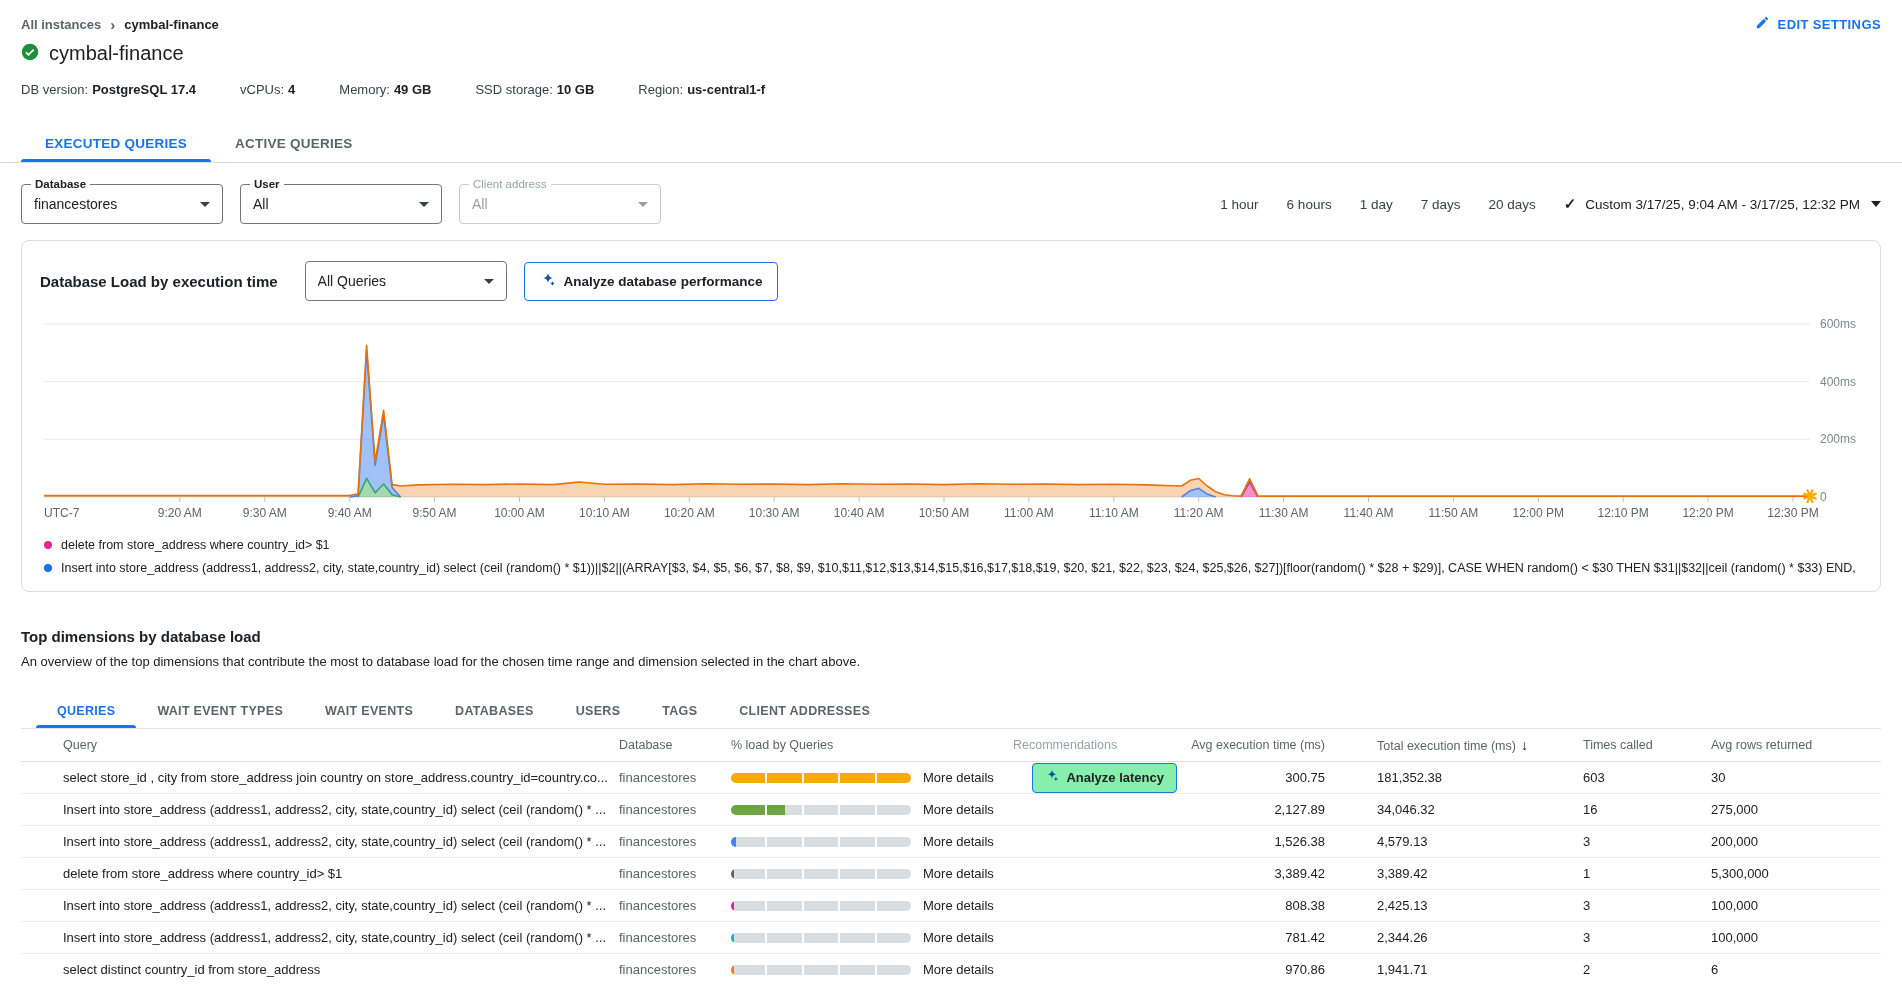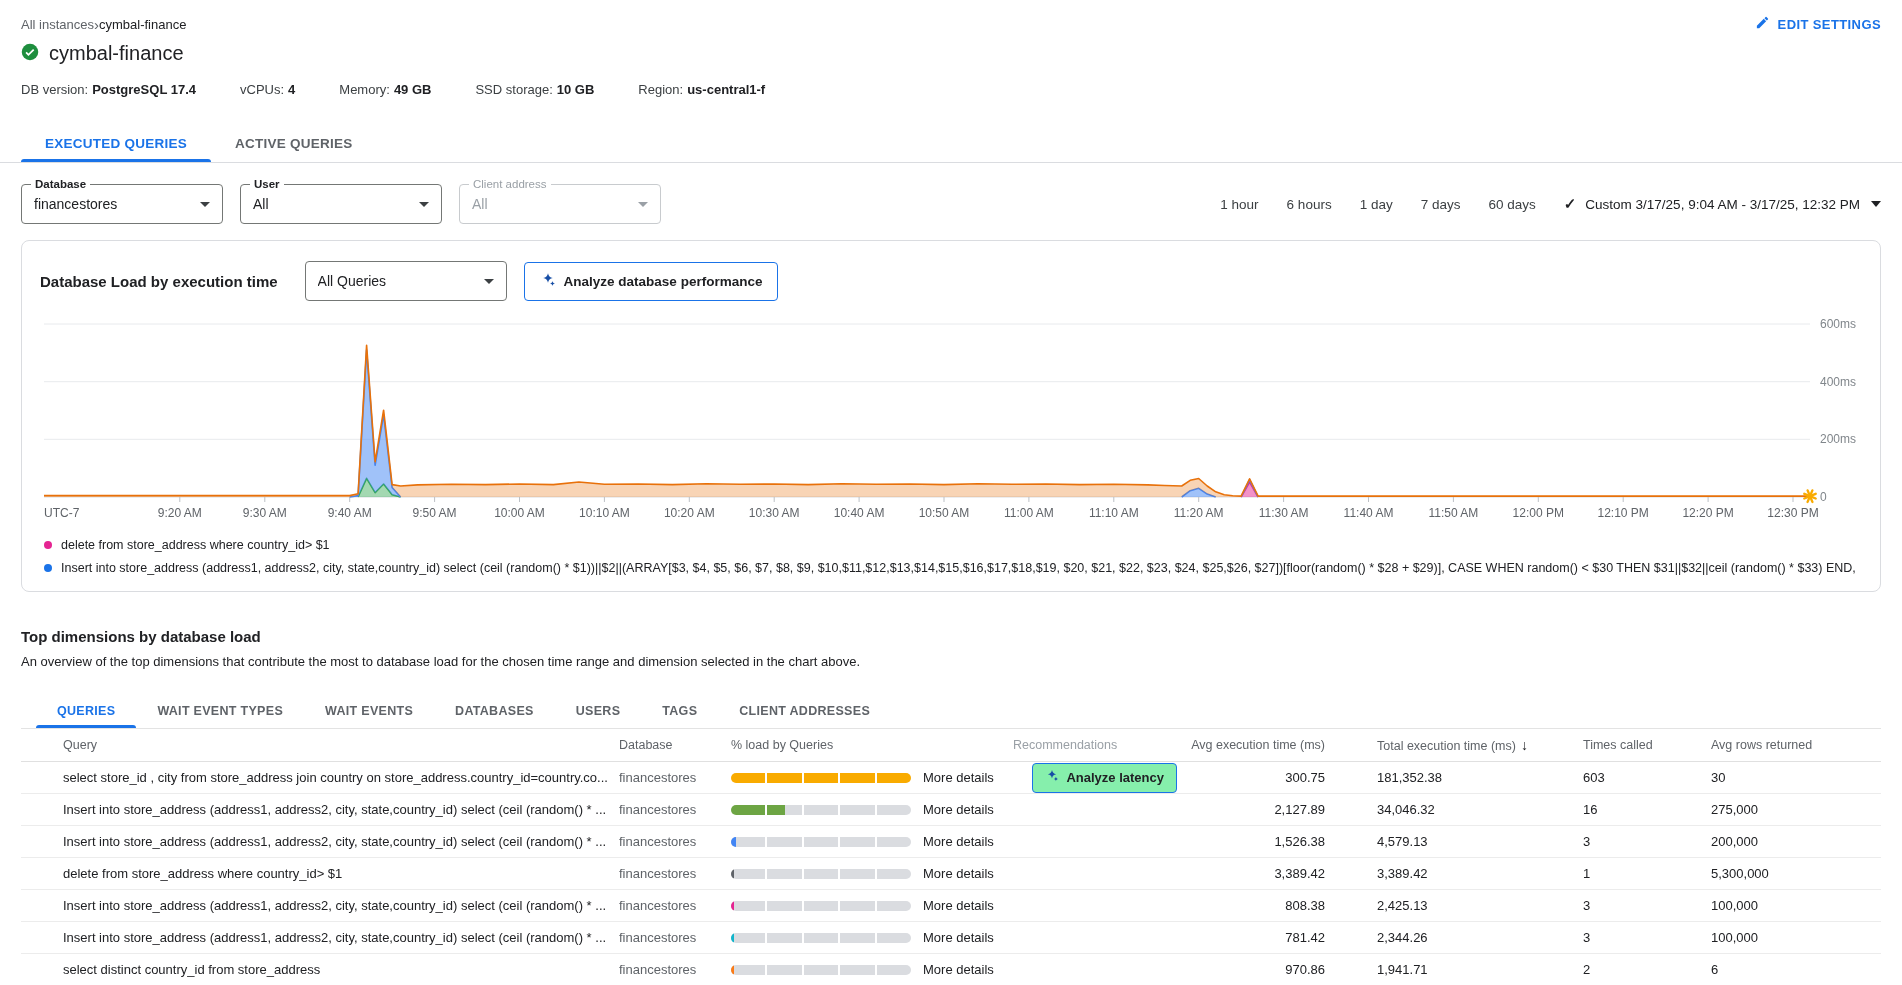--- a/index.html
+++ b/index.html
@@ -4,21 +4,21 @@
 <style>
   * { box-sizing: border-box; }
   html,body { margin:0; padding:0; background:#fff; }
   body {
     width:1902px; height:985px; overflow:hidden;
     font-family:"Liberation Sans", sans-serif;
     font-size:13px; color:#202124;
   }
   
   .topbar { display:flex; justify-content:space-between; align-items:center; padding:15px 21px 0; }
-  .breadcrumb { display:flex; align-items:flex-end; font-size:13px; }
+  .breadcrumb { display:flex; align-items:flex-end; gap:9px; font-size:13px;font-weight:bold; }
   .bc-parent { color:#5F6368; cursor:pointer; }
   .bc-sep { color:#5F6368; font-size:15px; line-height:1; }
   .bc-current { color:#202124; }
   .edit-settings { display:flex; align-items:center; gap:8px; color:#1A73E8; font-weight:bold; font-size:13px; letter-spacing:.4px; cursor:pointer; }
   .title-row { display:flex; align-items:center; gap:10px; padding:9px 21px 0; }
   .title { font-size:20px; font-weight:500; }
   .meta-row { display:flex; gap:44px; padding:17px 21px 0; }
   .meta-item .lab { color:#3C4043; }
   .meta-item .val { font-weight:bold; color:#202124; margin-left:4px; }
   
@@ -132,21 +132,21 @@
         <span class="select-label">Client address</span>
         <span class="select-value">All</span>
         <span class="caret"></span>
       </div>
     </div>
   <div class="time-range">
       <span class="time-opt">1 hour</span>
       <span class="time-opt">6 hours</span>
       <span class="time-opt">1 day</span>
       <span class="time-opt">7 days</span>
-      <span class="time-opt">60 days</span>
+      <span class="time-opt">20 days</span>
       <span class="time-custom">
         <span class="chk">✓</span>
         <span>Custom 3/17/25, 9:04 AM - 3/17/25, 12:32 PM</span>
         <span class="dd-caret"></span>
       </span>
     </div>
 </div>
 
 <div class="card">
   <div class="chart-head">

